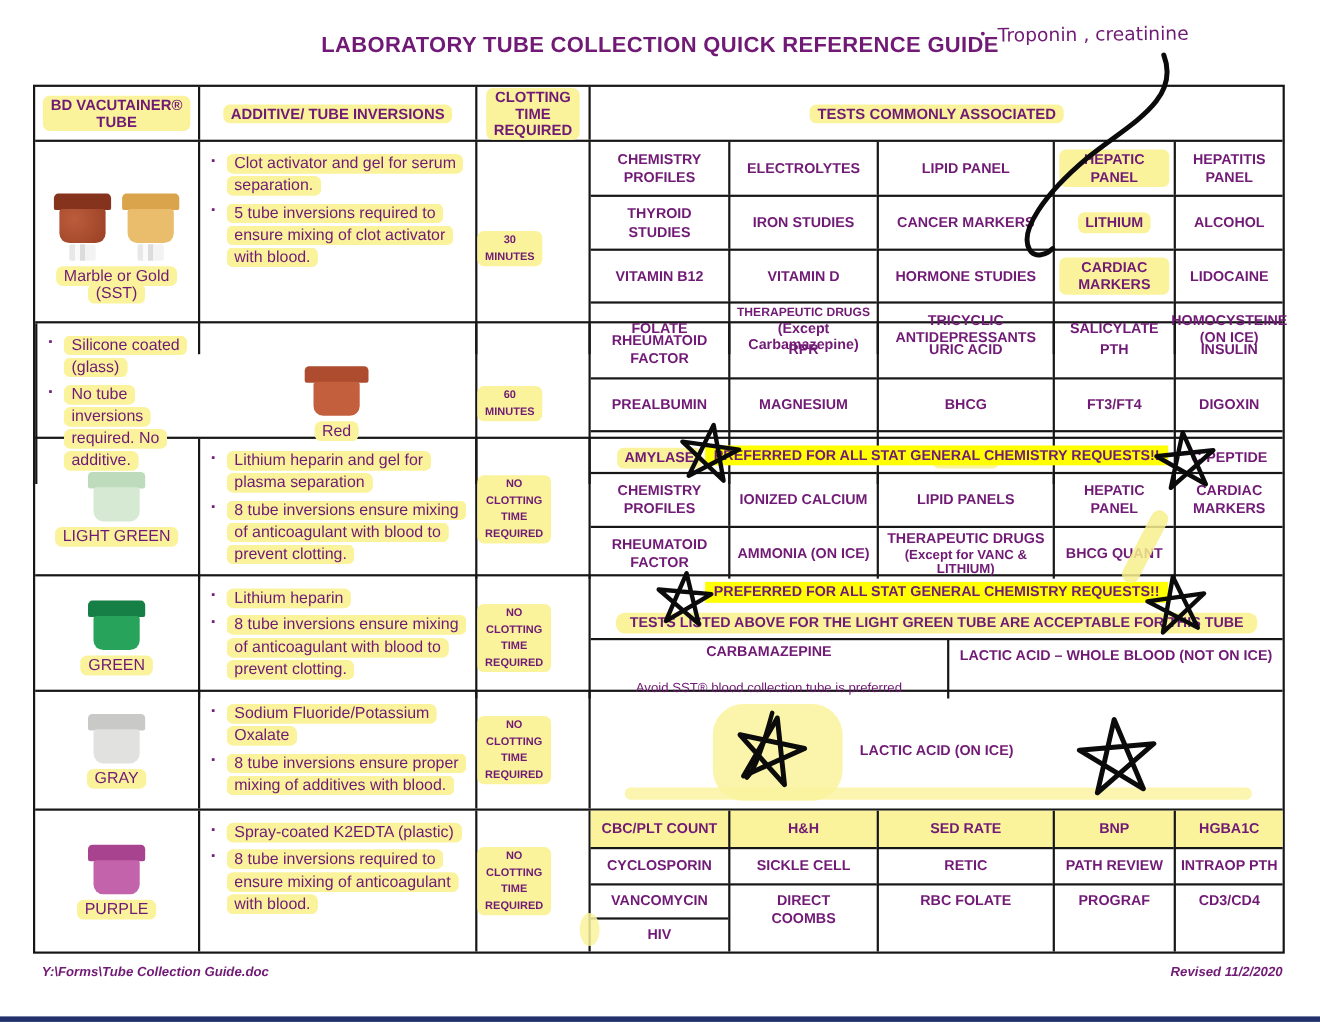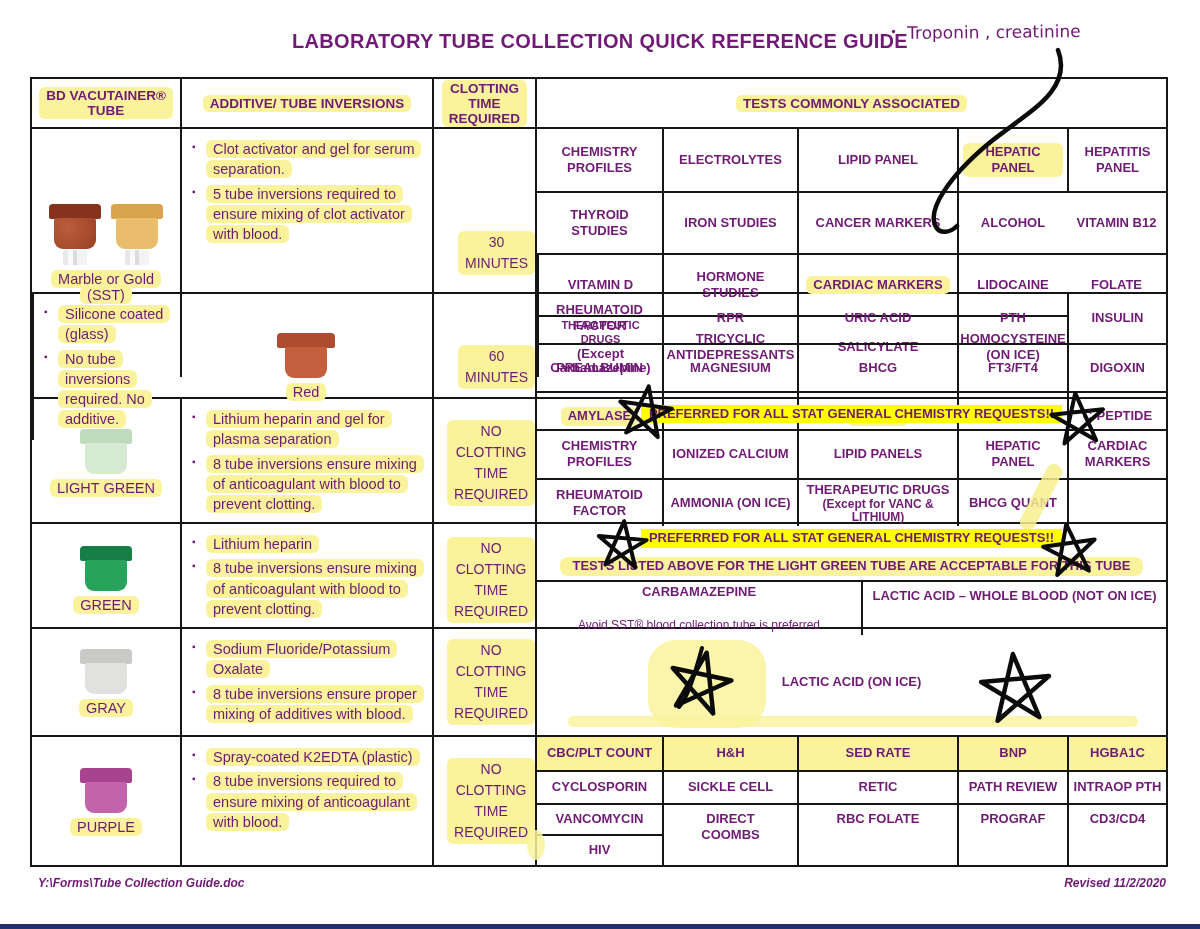--- a/index.html
+++ b/index.html
@@ -41,22 +41,22 @@
   .prpc   .lip{background:#a84390;}  .prpc   .bod{background:#c263ab;}
   .tube-label{font-size:14.5px;font-weight:500;}
 
   
   .addcell{padding:10px 8px 6px 10px;}
   .addcell ul{margin:0;padding:0;list-style:none;font-size:14.5px;line-height:1.4;}
   .addcell li{position:relative;padding-left:14px;margin-bottom:4px;}
   .addcell li::before{content:"▪";position:absolute;left:0;top:1px;font-size:10px;}
 
   
-  .clotcell{display:flex;align-items:center;justify-content:flex-end;text-align:center;
-            font-size:14px;font-weight:400;line-height:1.5;}
+  .clotcell{display:flex;align-items:center;justify-content:flex-start;text-align:center;
+            font-size:10px;font-weight:700;line-height:1.5;}
 
   
   .tg{display:grid;height:100%;grid-template-columns:125px 135px 160px 110px 1fr;}
   .tg .tc{border-left:2px solid #161616;border-top:2px solid #161616;display:flex;flex-direction:column;
           align-items:center;justify-content:center;text-align:center;padding:2px 4px;box-sizing:border-box;
           font-size:13px;font-weight:600;min-width:0;line-height:1.25;}
   .tg .c1{border-left:none;}
   .tg .r1{border-top:none;}
   .tg .span-all{grid-column:1/-1;}
   .tg-m{grid-template-rows:repeat(4,1fr);}
@@ -155,20 +155,23 @@
           <div class="tc c1">
               <span>THYROID STUDIES</span>
             </div>
           <div class="tc">
               <span>IRON STUDIES</span>
             </div>
           <div class="tc">
               <span>CANCER MARKERS</span>
             </div>
           <div class="tc">
+              <span class="hl">LITHIUM</span>
+            </div>
+          <div class="tc">
               <span>ALCOHOL</span>
             </div>
           <div class="tc c1">
               <span>VITAMIN B12</span>
             </div>
           <div class="tc">
               <span>VITAMIN D</span>
             </div>
           <div class="tc">
               <span>HORMONE STUDIES</span>

